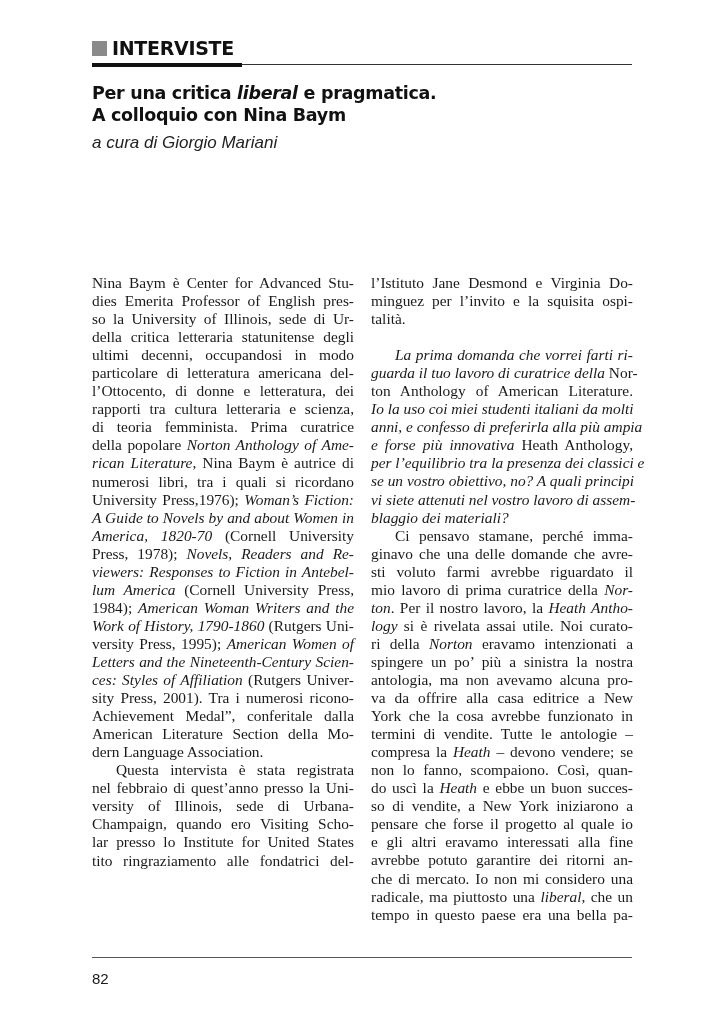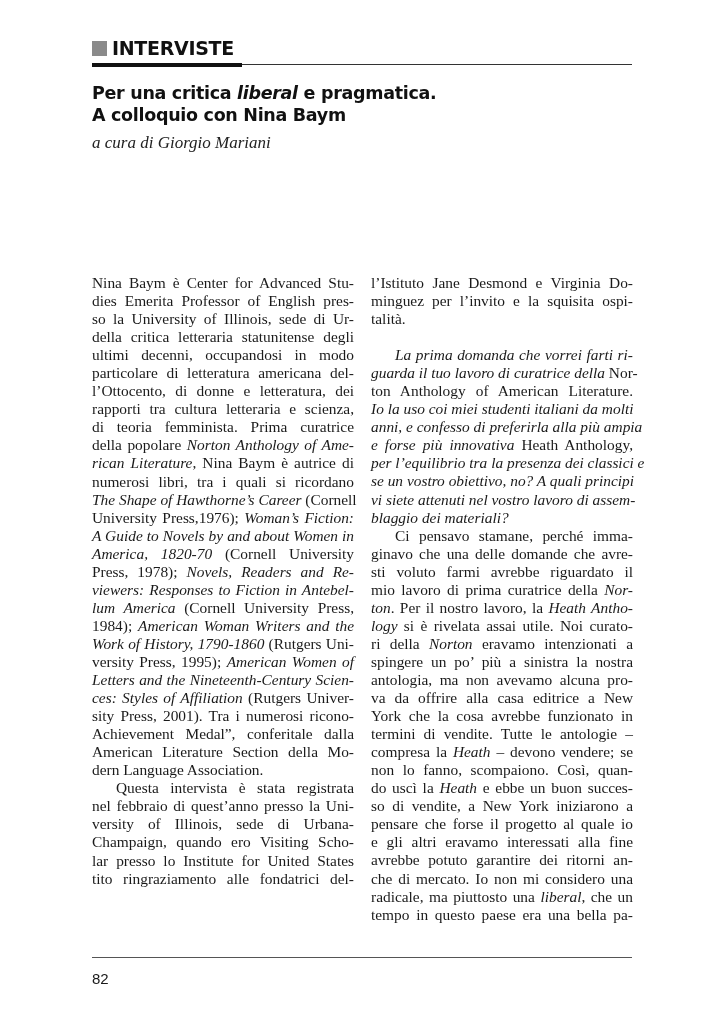--- a/index.html
+++ b/index.html
@@ -6,21 +6,21 @@
   body { width: 725px; height: 1024px; position: relative; overflow: hidden; color: #1a1a1a; }
 
   #section-header { position: absolute; left: 92px; top: 36px; height: 24px; display: flex; align-items: center; }
   #section-square { width: 15px; height: 15px; background: #8a8a8a; margin-right: 5px; }
   #section-label { font-family: "DejaVu Sans", sans-serif; font-weight: bold; font-size: 19px; letter-spacing: -0.3px; color: #111; }
   #header-rule-thin { position: absolute; left: 92px; top: 64px; width: 540px; height: 1px; background: #333; }
   #header-rule-thick { position: absolute; left: 92px; top: 63px; width: 150px; height: 4px; background: #111; }
 
   #article-title { position: absolute; left: 92px; top: 82px; font-family: "DejaVu Sans", sans-serif; font-weight: bold; font-size: 17.5px; line-height: 22px; color: #111; letter-spacing: -0.3px; }
   #article-title .it { font-style: italic; }
-  #byline { position: absolute; left: 92px; top: 133px; font-family: Liberation Serif, serif; font-style: italic; font-size: 17px; color: #222; }
+  #byline { position: absolute; left: 92px; top: 133px; font-family: Liberation Sans, sans-serif; font-style: italic; font-size: 17px; color: #222; }
 
   .column { position: absolute; top: 274px; width: 262px; font-family: Liberation Serif, serif; font-size: 15.4px; line-height: 18.05px; color: #1a1a1a; }
   #col-left { left: 92px; }
   #col-right { left: 371px; }
   .line { display: block; white-space: nowrap; text-align: justify; text-align-last: justify; height: 18.05px; overflow: visible; }
   .line.last { text-align-last: left; }
   .line.indent { padding-left: 24px; }
   .it { font-style: italic; }
   .gap { display: block; height: 18px; }
 
@@ -50,21 +50,20 @@
     <span class="line"><span>so la University of Illinois, sede di Ur-</span></span>
     <span class="line"><span>della critica letteraria statunitense degli</span></span>
     <span class="line"><span>ultimi decenni, occupandosi in modo</span></span>
     <span class="line"><span>particolare di letteratura americana del-</span></span>
     <span class="line"><span>l’Ottocento, di donne e letteratura, dei</span></span>
     <span class="line"><span>rapporti tra cultura letteraria e scienza,</span></span>
     <span class="line"><span>di teoria femminista. Prima curatrice</span></span>
     <span class="line"><span>della popolare </span><span class="it">Norton Anthology of Ame-</span></span>
     <span class="line"><span class="it">rican Literature</span><span>, Nina Baym è autrice di</span></span>
     <span class="line"><span>numerosi libri, tra i quali si ricordano</span></span>
-    <span class="line"><span class="it">The Shape of Hawthorne’s Career</span><span> (Cornell</span></span>
     <span class="line"><span>University Press,1976); </span><span class="it">Woman’s Fiction:</span></span>
     <span class="line"><span class="it">A Guide to Novels by and about Women in</span></span>
     <span class="line"><span class="it">America, 1820-70</span><span> (Cornell University</span></span>
     <span class="line"><span>Press, 1978); </span><span class="it">Novels, Readers and Re-</span></span>
     <span class="line"><span class="it">viewers: Responses to Fiction in Antebel-</span></span>
     <span class="line"><span class="it">lum America</span><span> (Cornell University Press,</span></span>
     <span class="line"><span>1984); </span><span class="it">American Woman Writers and the</span></span>
     <span class="line"><span class="it">Work of History, 1790-1860</span><span> (Rutgers Uni-</span></span>
     <span class="line"><span>versity Press, 1995); </span><span class="it">American Women of</span></span>
     <span class="line"><span class="it">Letters and the Nineteenth-Century Scien-</span></span>

